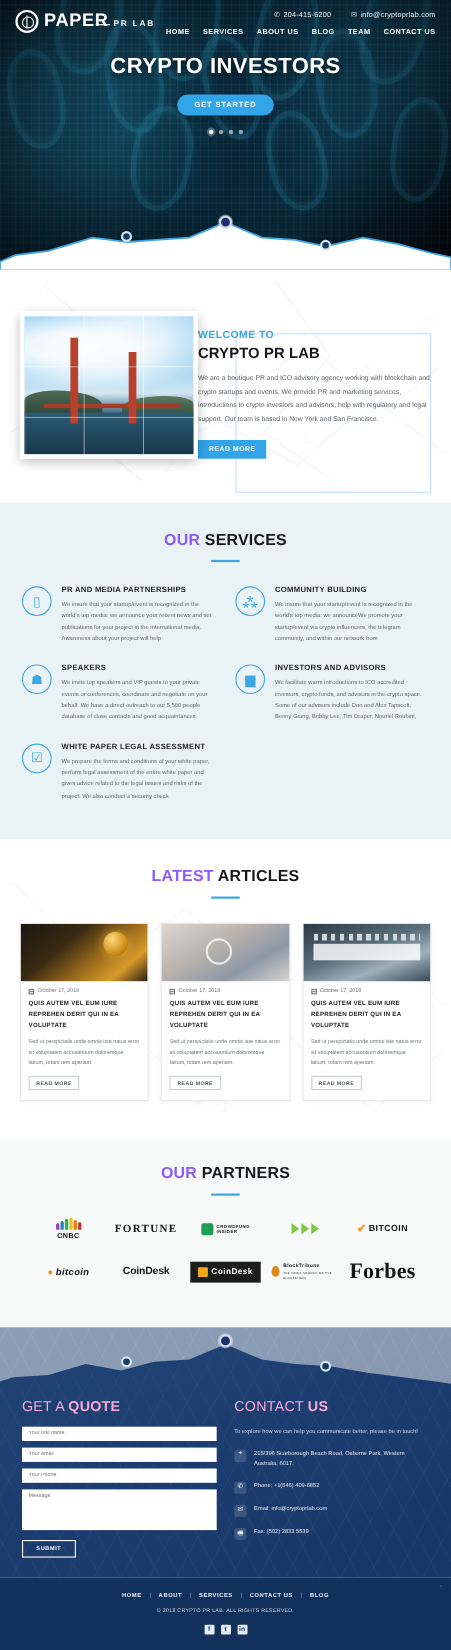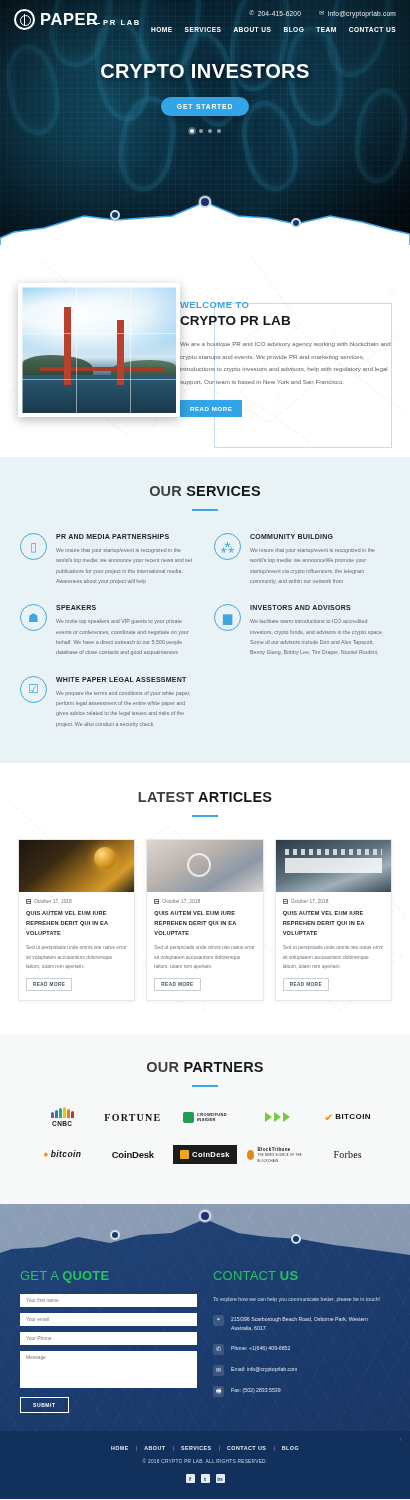--- a/index.html
+++ b/index.html
@@ -60,21 +60,21 @@
   .topright { margin-left:auto; text-align:right; }
   .contactrow { display:flex; justify-content:flex-end; gap:18px; color:#e7eef2; font-size:6.6px; letter-spacing:.2px; }
   .contactrow span.ci { display:inline-flex; align-items:center; gap:3px; }
   .ico { font-size:6.5px; color:#cfdde5; }
   .navrow { display:flex; justify-content:flex-end; gap:12px; margin-top:9px; }
   .navrow a {
     color:#fff; font-size:6.6px; font-weight:bold; letter-spacing:.45px; text-decoration:none; text-transform:uppercase;
   }
 
   
-  .hero-copy { position:relative; z-index:6; text-align:center; margin-top:26px; }
+  .hero-copy { position:relative; z-index:6; text-align:center; margin-top:15px; }
   .hero-copy h1 {
     color:#fff; font-size:20px; font-weight:bold; letter-spacing:.4px; line-height:1.28;
     text-shadow:0 2px 7px rgba(0,0,0,.6);
   }
   .btn-started {
     display:inline-block; margin-top:12px;
     background:#32a4e8; color:#fff; border:none; border-radius:13px;
     font-size:6.8px; font-weight:bold; letter-spacing:.8px; padding:6px 16px;
     box-shadow:0 2px 6px rgba(0,0,0,.3); cursor:pointer;
   }
@@ -130,21 +130,21 @@
   .w-body { color:#5b6166; font-size:6.2px; line-height:2.05; margin-top:10px; }
   .btn-read {
     display:inline-block; margin-top:11px; background:#32a4e8; color:#fff; border:none;
     font-size:6.2px; font-weight:bold; letter-spacing:.5px; padding:5px 10px; cursor:pointer;
   }
   .wframe { position:absolute; right:18px; top:58px; width:178px; height:145px; border:1px solid #bfe0f2; z-index:1; }
 
   
   .services { background:#e9f3f6; padding:26px 20px 34px; position:relative; }
   .sec-title { text-align:center; font-size:14.5px; font-weight:bold; letter-spacing:.2px; text-transform:uppercase; }
-  .sec-title .lt { color:#404040; }
+  .sec-title .lt { color:#8b5cf6; }
   .sec-title .dk { color:#17181b; }
   .sec-rule { width:26px; height:2px; background:#3ea6e0; margin:10px auto 0; }
   .svc-grid { margin-top:22px; display:grid; grid-template-columns:1fr 1fr; gap:18px 18px; }
   .svc { display:flex; gap:9px; }
   .svc-ic { width:27px; height:27px; flex:none; border-radius:50%; border:1.5px solid #3ea6e0;
     display:flex; align-items:center; justify-content:center; color:#3ea6e0; font-size:12px; background:transparent; }
   .svc h3 { font-size:7px; font-weight:bold; color:#1d2025; letter-spacing:.25px; text-transform:uppercase; }
   .svc p { font-size:5.3px; line-height:1.95; color:#61676d; margin-top:5px; }
 
   
@@ -188,35 +188,35 @@
   .p-bitcoin { display:flex; align-items:center; gap:2px; font-size:8px; }
   .tick { color:#f7931a; font-size:10px; font-weight:bold; }
   .p-bcom { display:flex; align-items:center; gap:2px; font-style:italic; font-size:8.5px; }
   .p-bcom .o { color:#f7931a; font-style:normal; font-weight:bold; }
   .p-bloom { font-size:9.5px; font-weight:bold; letter-spacing:-.2px; }
   .p-coindesk { background:#1c1c1c; color:#fff; padding:5px 7px; display:flex; align-items:center; gap:3px; font-size:7.5px; }
   .cd-mark { width:9px; height:9px; background:#f2a71b; border-radius:1px; }
   .p-btribune { display:flex; align-items:center; gap:3px; }
   .bt-mark { width:10px; height:10px; background:#e08a1e; border-radius:50%; }
   .bt-t { font-size:4.5px; font-weight:bold; text-align:left; line-height:1.2; }
-  .p-forbes { font-family:"Liberation Serif", serif; font-size:10px; font-weight:normal; letter-spacing:.2px; }
+  .p-forbes { font-family:"Liberation Serif", serif; font-size:20px; font-weight:bold; letter-spacing:.2px; }
 
   
   .quotewrap { position:relative; background:#1d3f73; padding:0 0 18px; }
   .qtop { position:relative; height:58px; background:#f7f8f8; overflow:visible; }
   .qtop svg { position:absolute; left:0; bottom:-1px; width:100%; height:58px; display:block; }
   .qbody { position:relative; z-index:3; display:flex; padding:6px 20px 0; gap:16px; }
   .qglass { position:absolute; inset:0; z-index:1; opacity:.5;
     background:
       repeating-linear-gradient(62deg, rgba(255,255,255,.05) 0 1px, transparent 1px 16px),
       repeating-linear-gradient(-62deg, rgba(255,255,255,.05) 0 1px, transparent 1px 22px),
       linear-gradient(160deg,#234879 0%,#1b3a6b 55%,#16305b 100%);
   }
   .qcol { flex:1; position:relative; z-index:3; }
-  .q-title { color:#22c55e; font-size:13px; letter-spacing:.2px; text-transform:uppercase; }
+  .q-title { color:#f9a8d4; font-size:13px; letter-spacing:.2px; text-transform:uppercase; }
   .q-title b { font-weight:bold; }
   .q-title span { font-weight:normal; }
   .qform { margin-top:11px; display:flex; flex-direction:column; gap:6px; }
   .qform input, .qform textarea {
     background:#fff; border:none; font-family:"Liberation Sans", sans-serif;
     font-size:4.9px; color:#9aa0a6; padding:4px 6px; outline:none; width:100%;
   }
   .qform input { height:13px; }
   .qform textarea { height:37px; resize:none; }
   .btn-submit { margin-top:9px; background:transparent; border:1px solid #ffffff; color:#fff;

